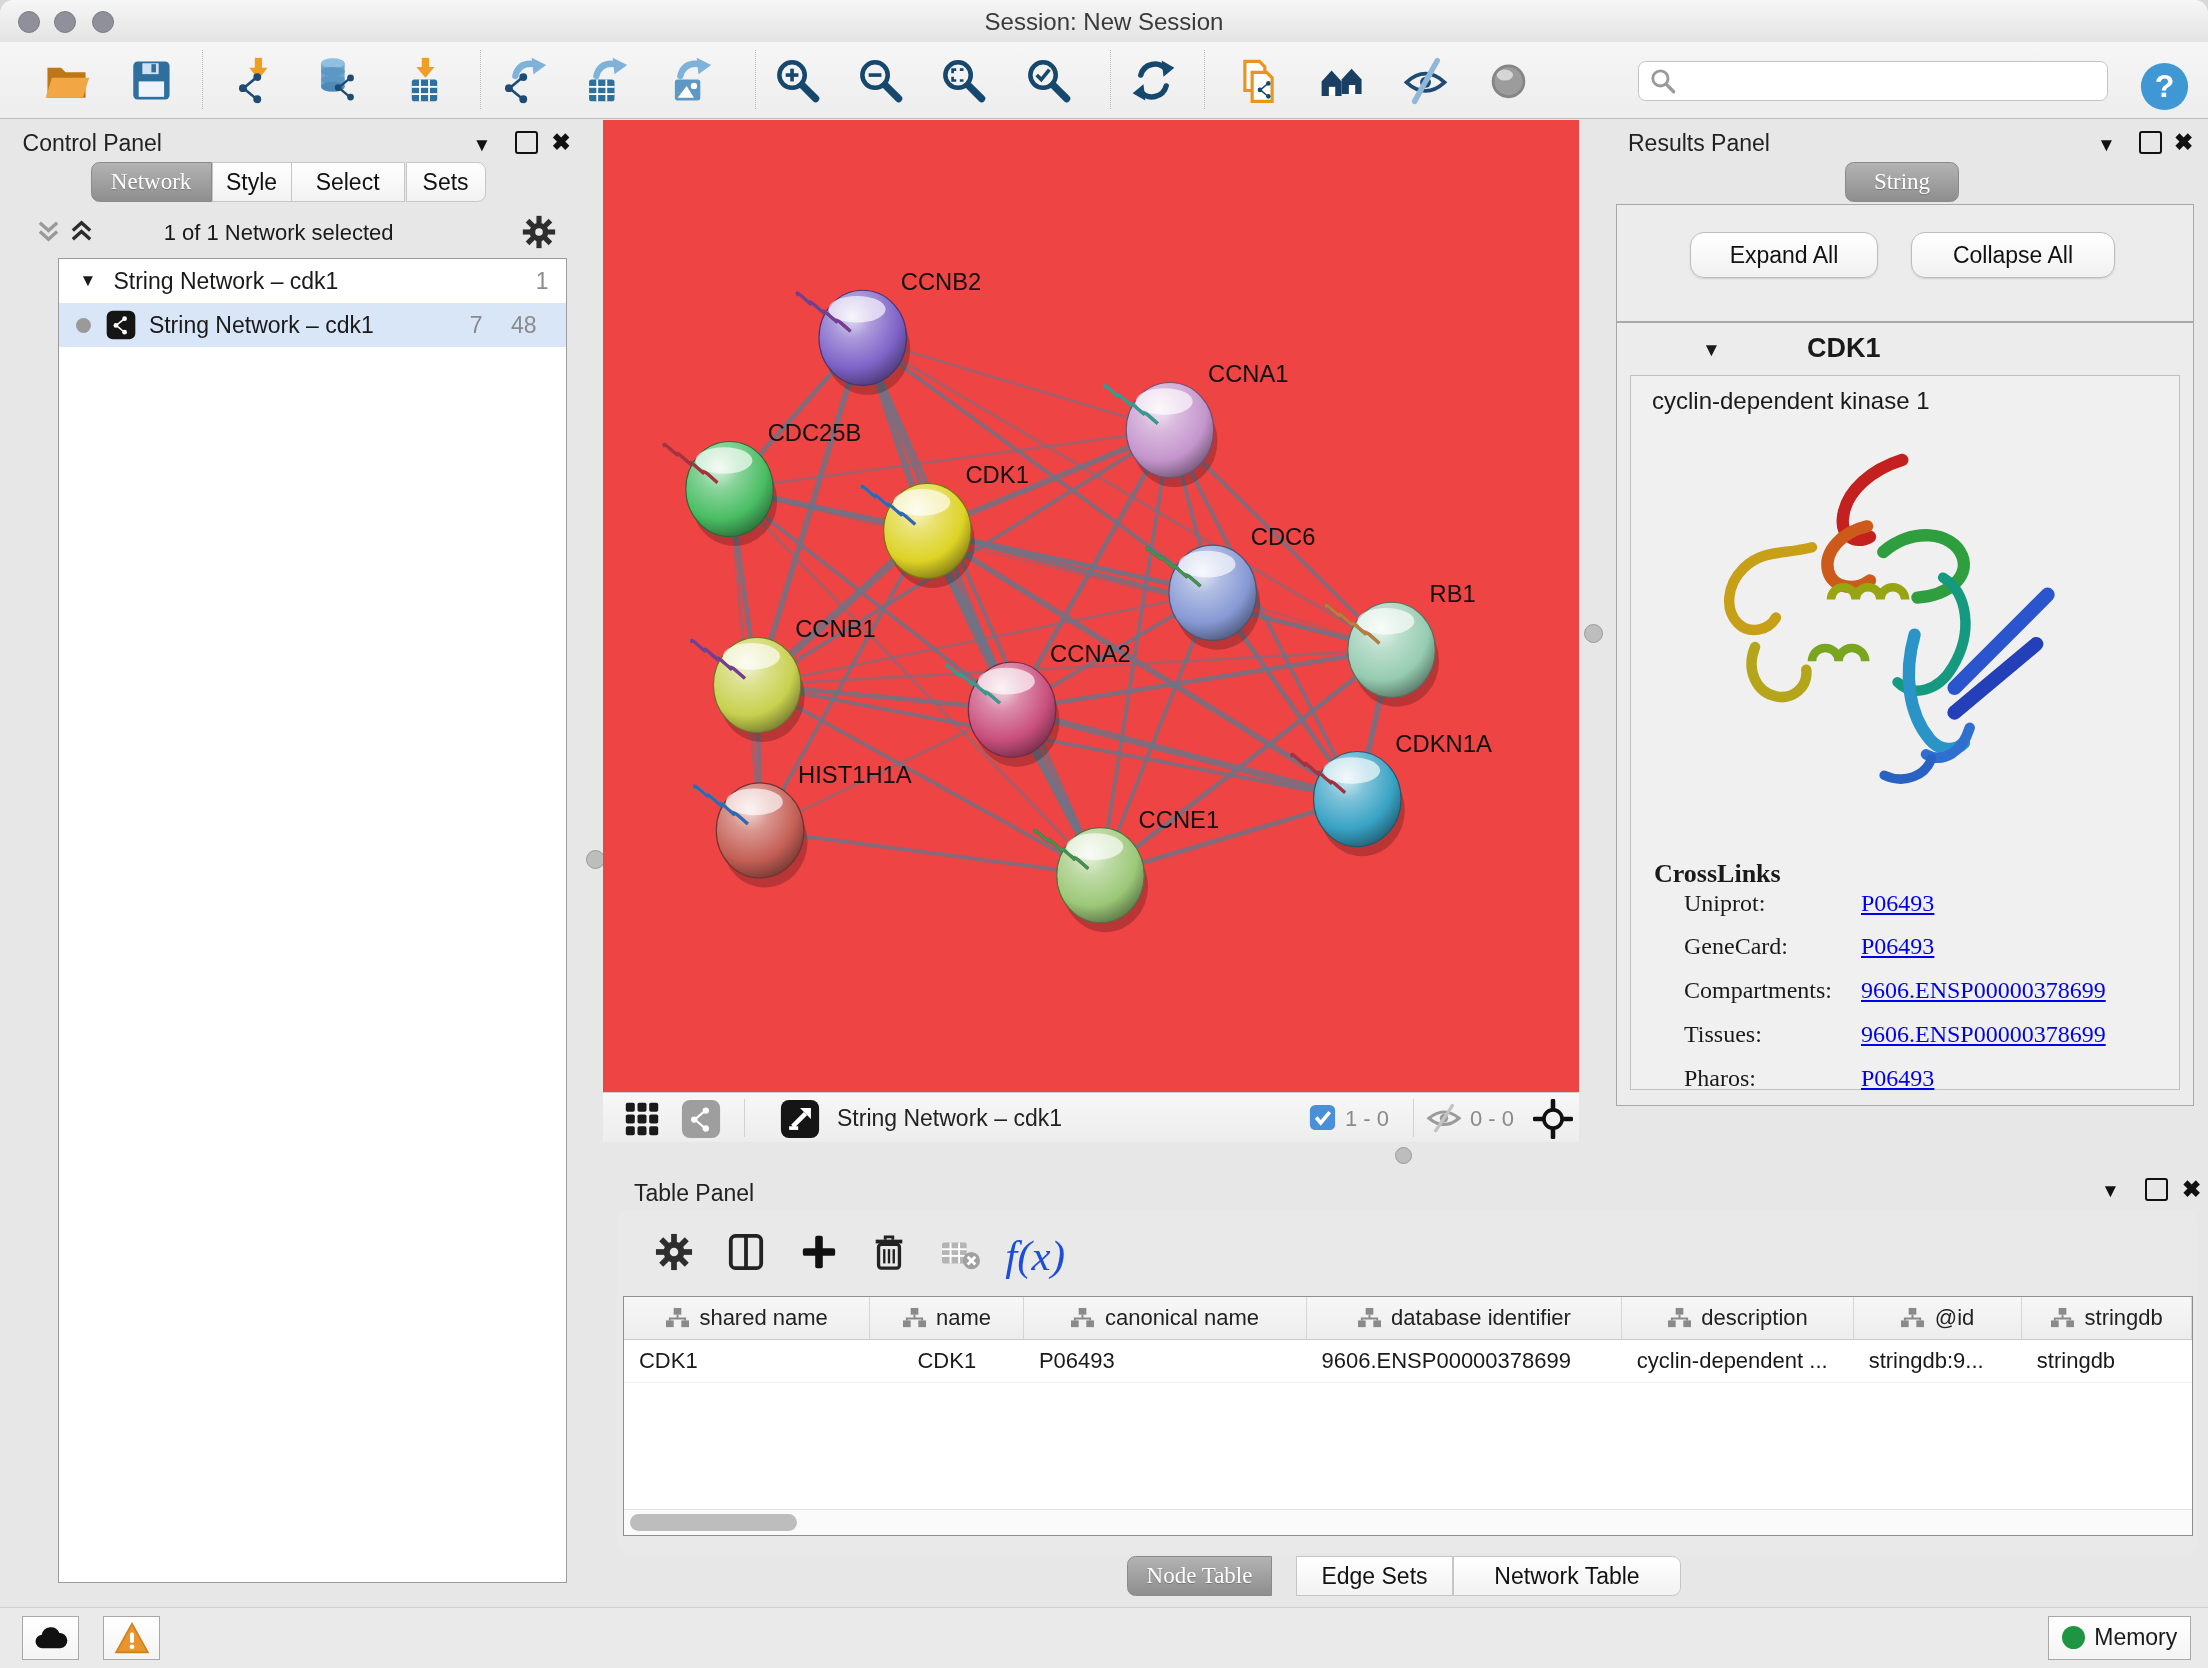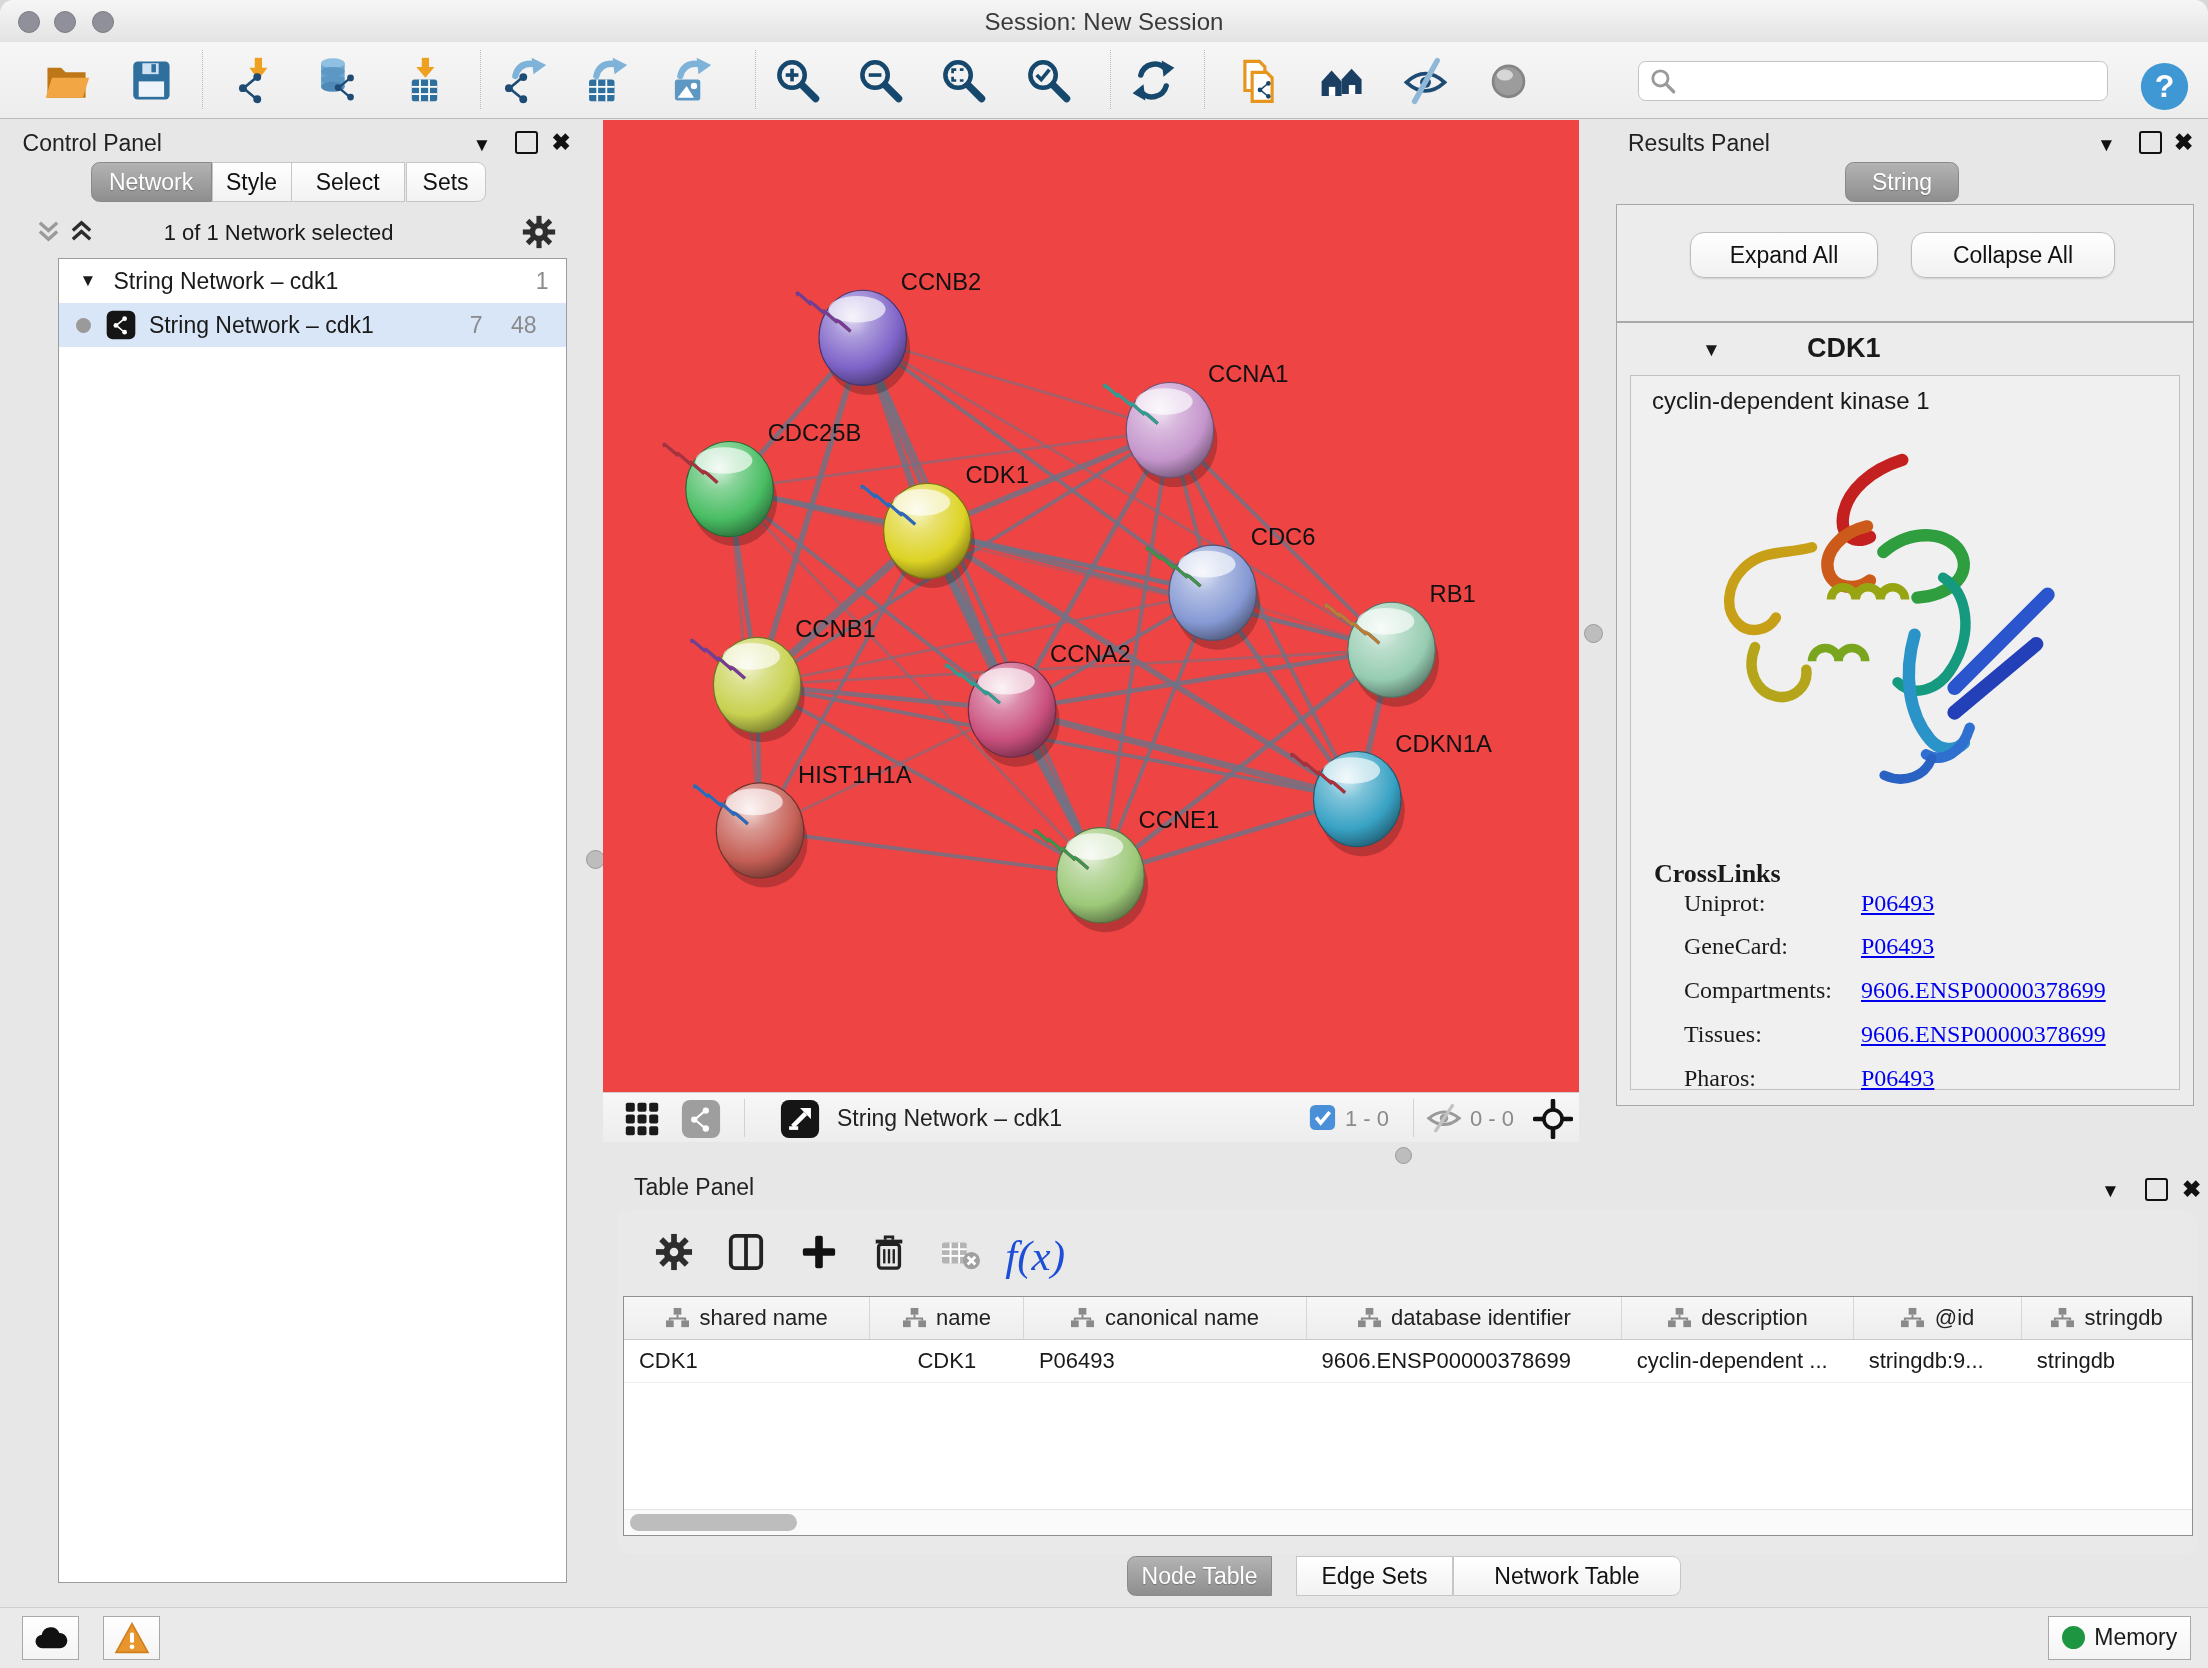--- a/index.html
+++ b/index.html
@@ -23,21 +23,21 @@
   #search-input{border:none;outline:none;font-size:22px;flex:1;background:transparent;margin-left:5.7px;
                 font-family:"Liberation Sans",sans-serif;}
   
   .panel-title{font-size:23px;color:#222;}
   .win-ctl{position:absolute;font-size:23px;color:#111;line-height:1;}
   .float-box{width:19px;height:19px;border:2.4px solid #111;border-radius:2.9px;display:inline-block;}
   .seg-tab{position:absolute;height:40px;display:flex;align-items:center;justify-content:center;
            font-size:23px;background:linear-gradient(#ffffff,#f2f2f2);border:1px solid #c6c6c6;
            color:#111;box-sizing:border-box;}
   .seg-tab.sel{background:linear-gradient(#b3b3b3,#8e8e8e);color:#fff;border-color:#8a8a8a;
-               text-shadow:0 1px 1px rgba(0,0,0,.25);}
+               text-shadow:0 1px 1px rgba(0,0,0,.25);font-family:Liberation Serif, serif;}
   .rfirst{border-radius:8.6px 0 0 8.6px;} .rlast{border-radius:0 8.6px 8.6px 0;}
   
   #control-panel{left:7.6px;top:120px;width:582px;height:1467px;}
   #cp-list{position:absolute;left:50px;top:138px;width:507px;height:1323px;background:#fff;
            border:1.9px solid #9b9b9b;}
   .net-row{position:relative;width:100%;height:44px;display:flex;align-items:center;font-size:23px;}
   .net-row.hl{background:#d9e6f8;}
   .cnt{color:#8a8a8a;}
   
   #canvas{left:603px;top:120px;width:976px;height:972px;background:#ef4444;}
@@ -777,21 +777,21 @@
           <a class="xl-row serif xl-link" style="left: 230px; top: 601px;">9606.ENSP00000378699</a>
           <span class="xl-row serif" style="left: 53px; top: 645px;">Tissues:</span>
           <a class="xl-row serif xl-link" style="left: 230px; top: 645px;">9606.ENSP00000378699</a>
           <span class="xl-row serif" style="left: 53px; top: 689px;">Pharos:</span>
           <a class="xl-row serif xl-link" style="left: 230px; top: 689px;">P06493</a>
         </div>
     </div>
   </div>
 
   <div id="table-panel" class="abs">
-    <span class="panel-title abs" style="left:31px;top:6px">Table Panel</span>
+    <span class="panel-title abs" style="left:31px;top:12px">Table Panel</span>
     <span class="win-ctl" style="left:1498px;top:13.3px;font-size:19px">▼</span>
     <span class="win-ctl" style="left:1542px;top:9.5px"><span class="float-box"></span></span>
     <span class="win-ctl" style="left:1579px;top:9.5px;font-weight:bold">✖</span>
 
     <div id="tp-box">
       <svg class="abs" style="left:38px;top:23px" width="38" height="38" viewBox="0 0 40 40">
           <use href="#sym-gear"></use>
         </svg>
       <svg class="abs" style="left:110px;top:23px" width="38" height="38" viewBox="0 0 40 40">
           <use href="#sym-columns"></use>

